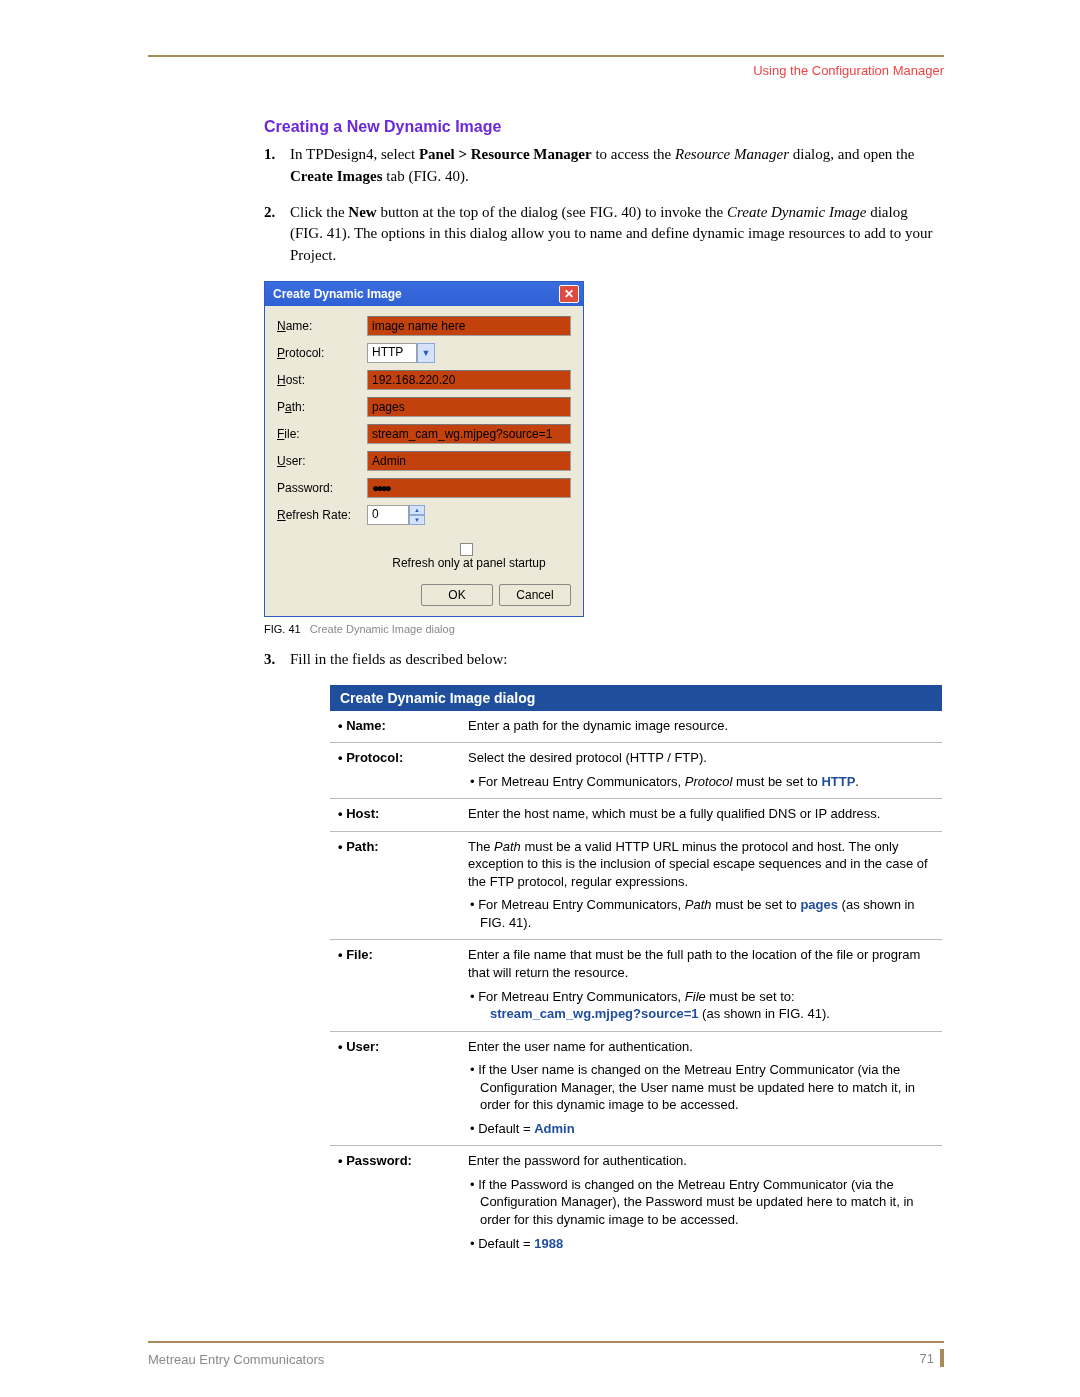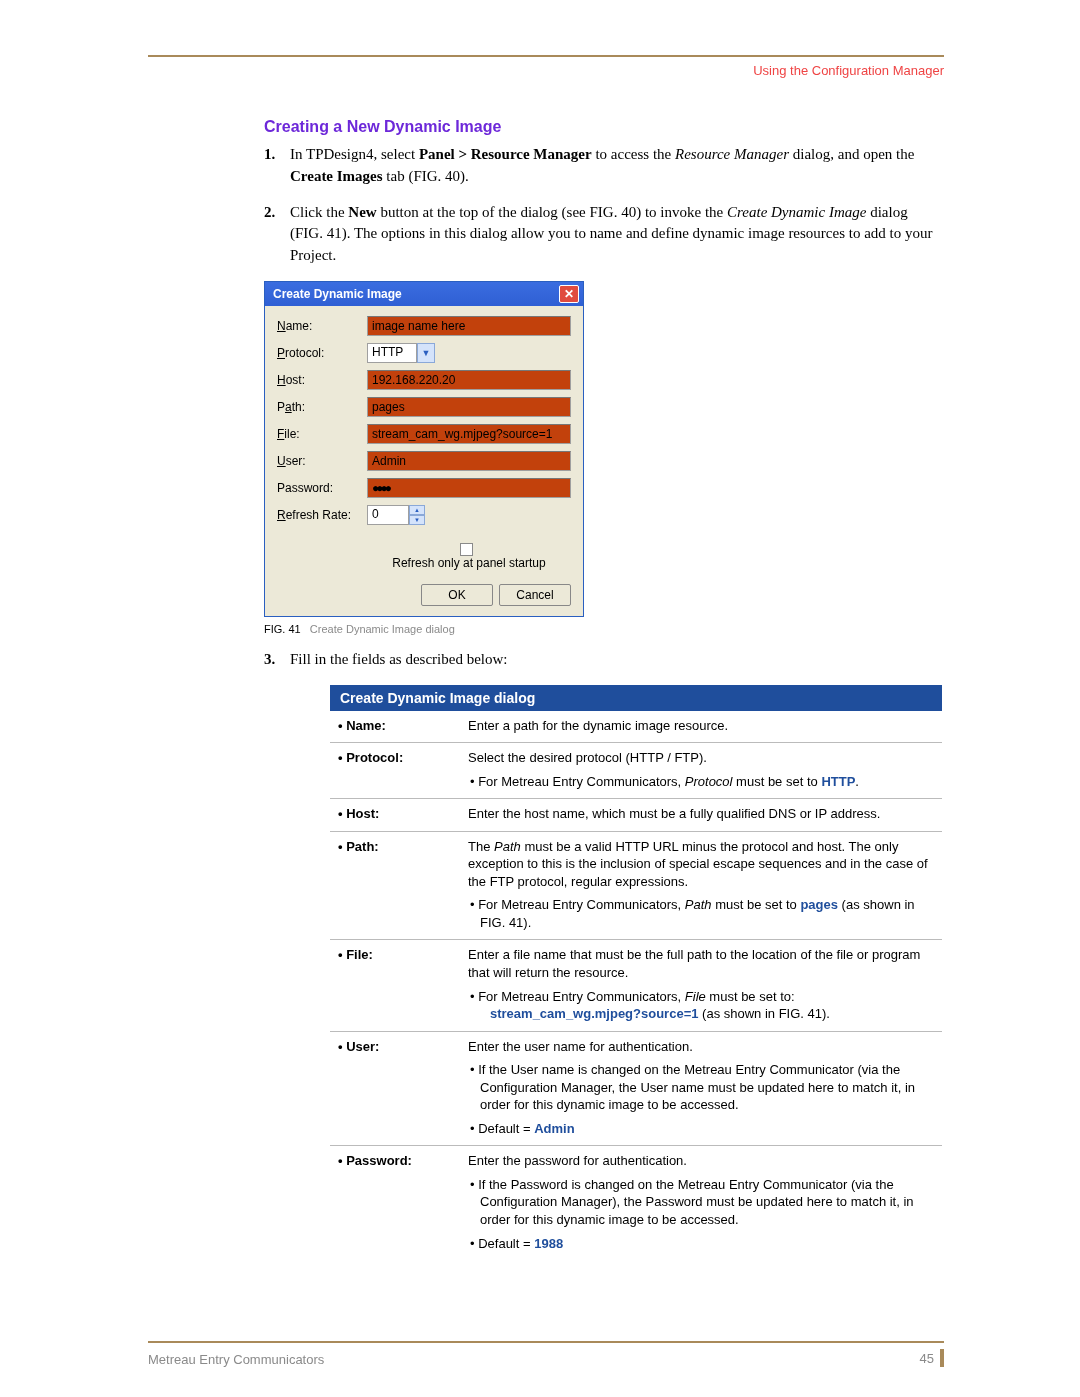--- a/index.html
+++ b/index.html
@@ -379,16 +379,16 @@
       </tbody>
         </table>
     </div>
 
   </div>
 </div>
 
 <div class="footer">
   <span>Metreau Entry Communicators</span>
   <span class="footer-right">
-    <span>45</span>
+    <span>71</span>
     <span class="footer-mark"></span>
   </span>
 </div>
 
 </body></html>

